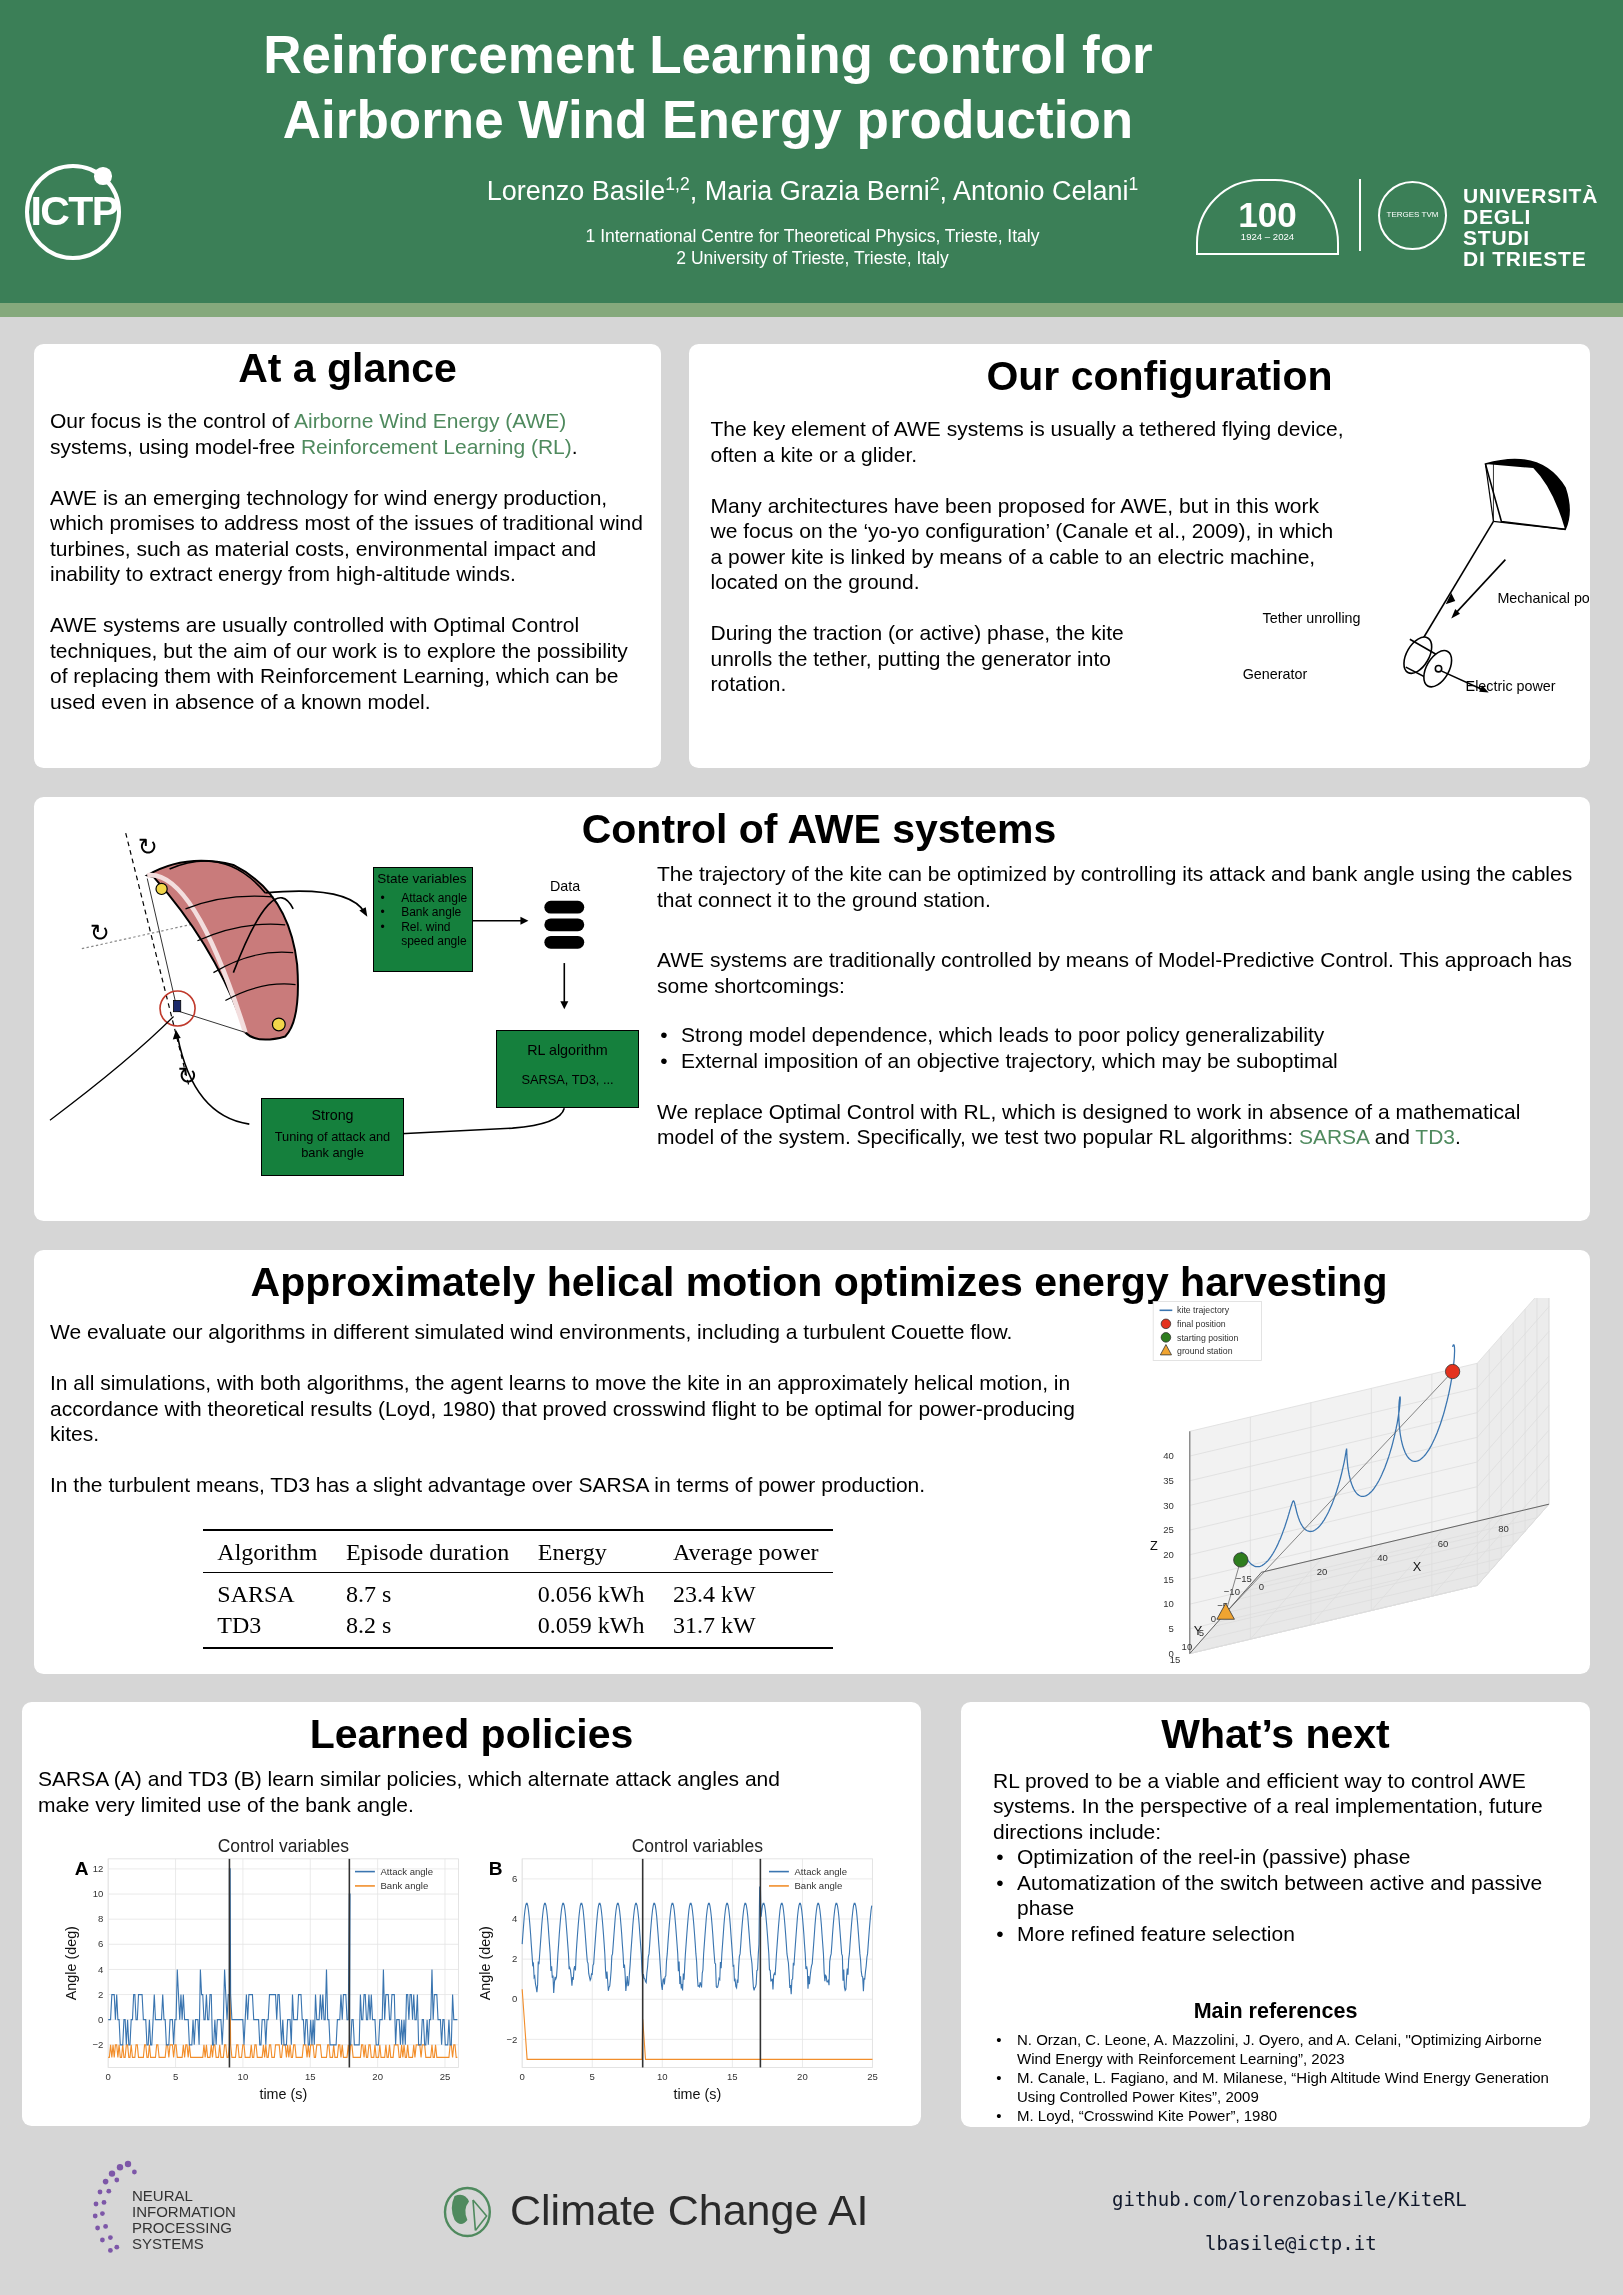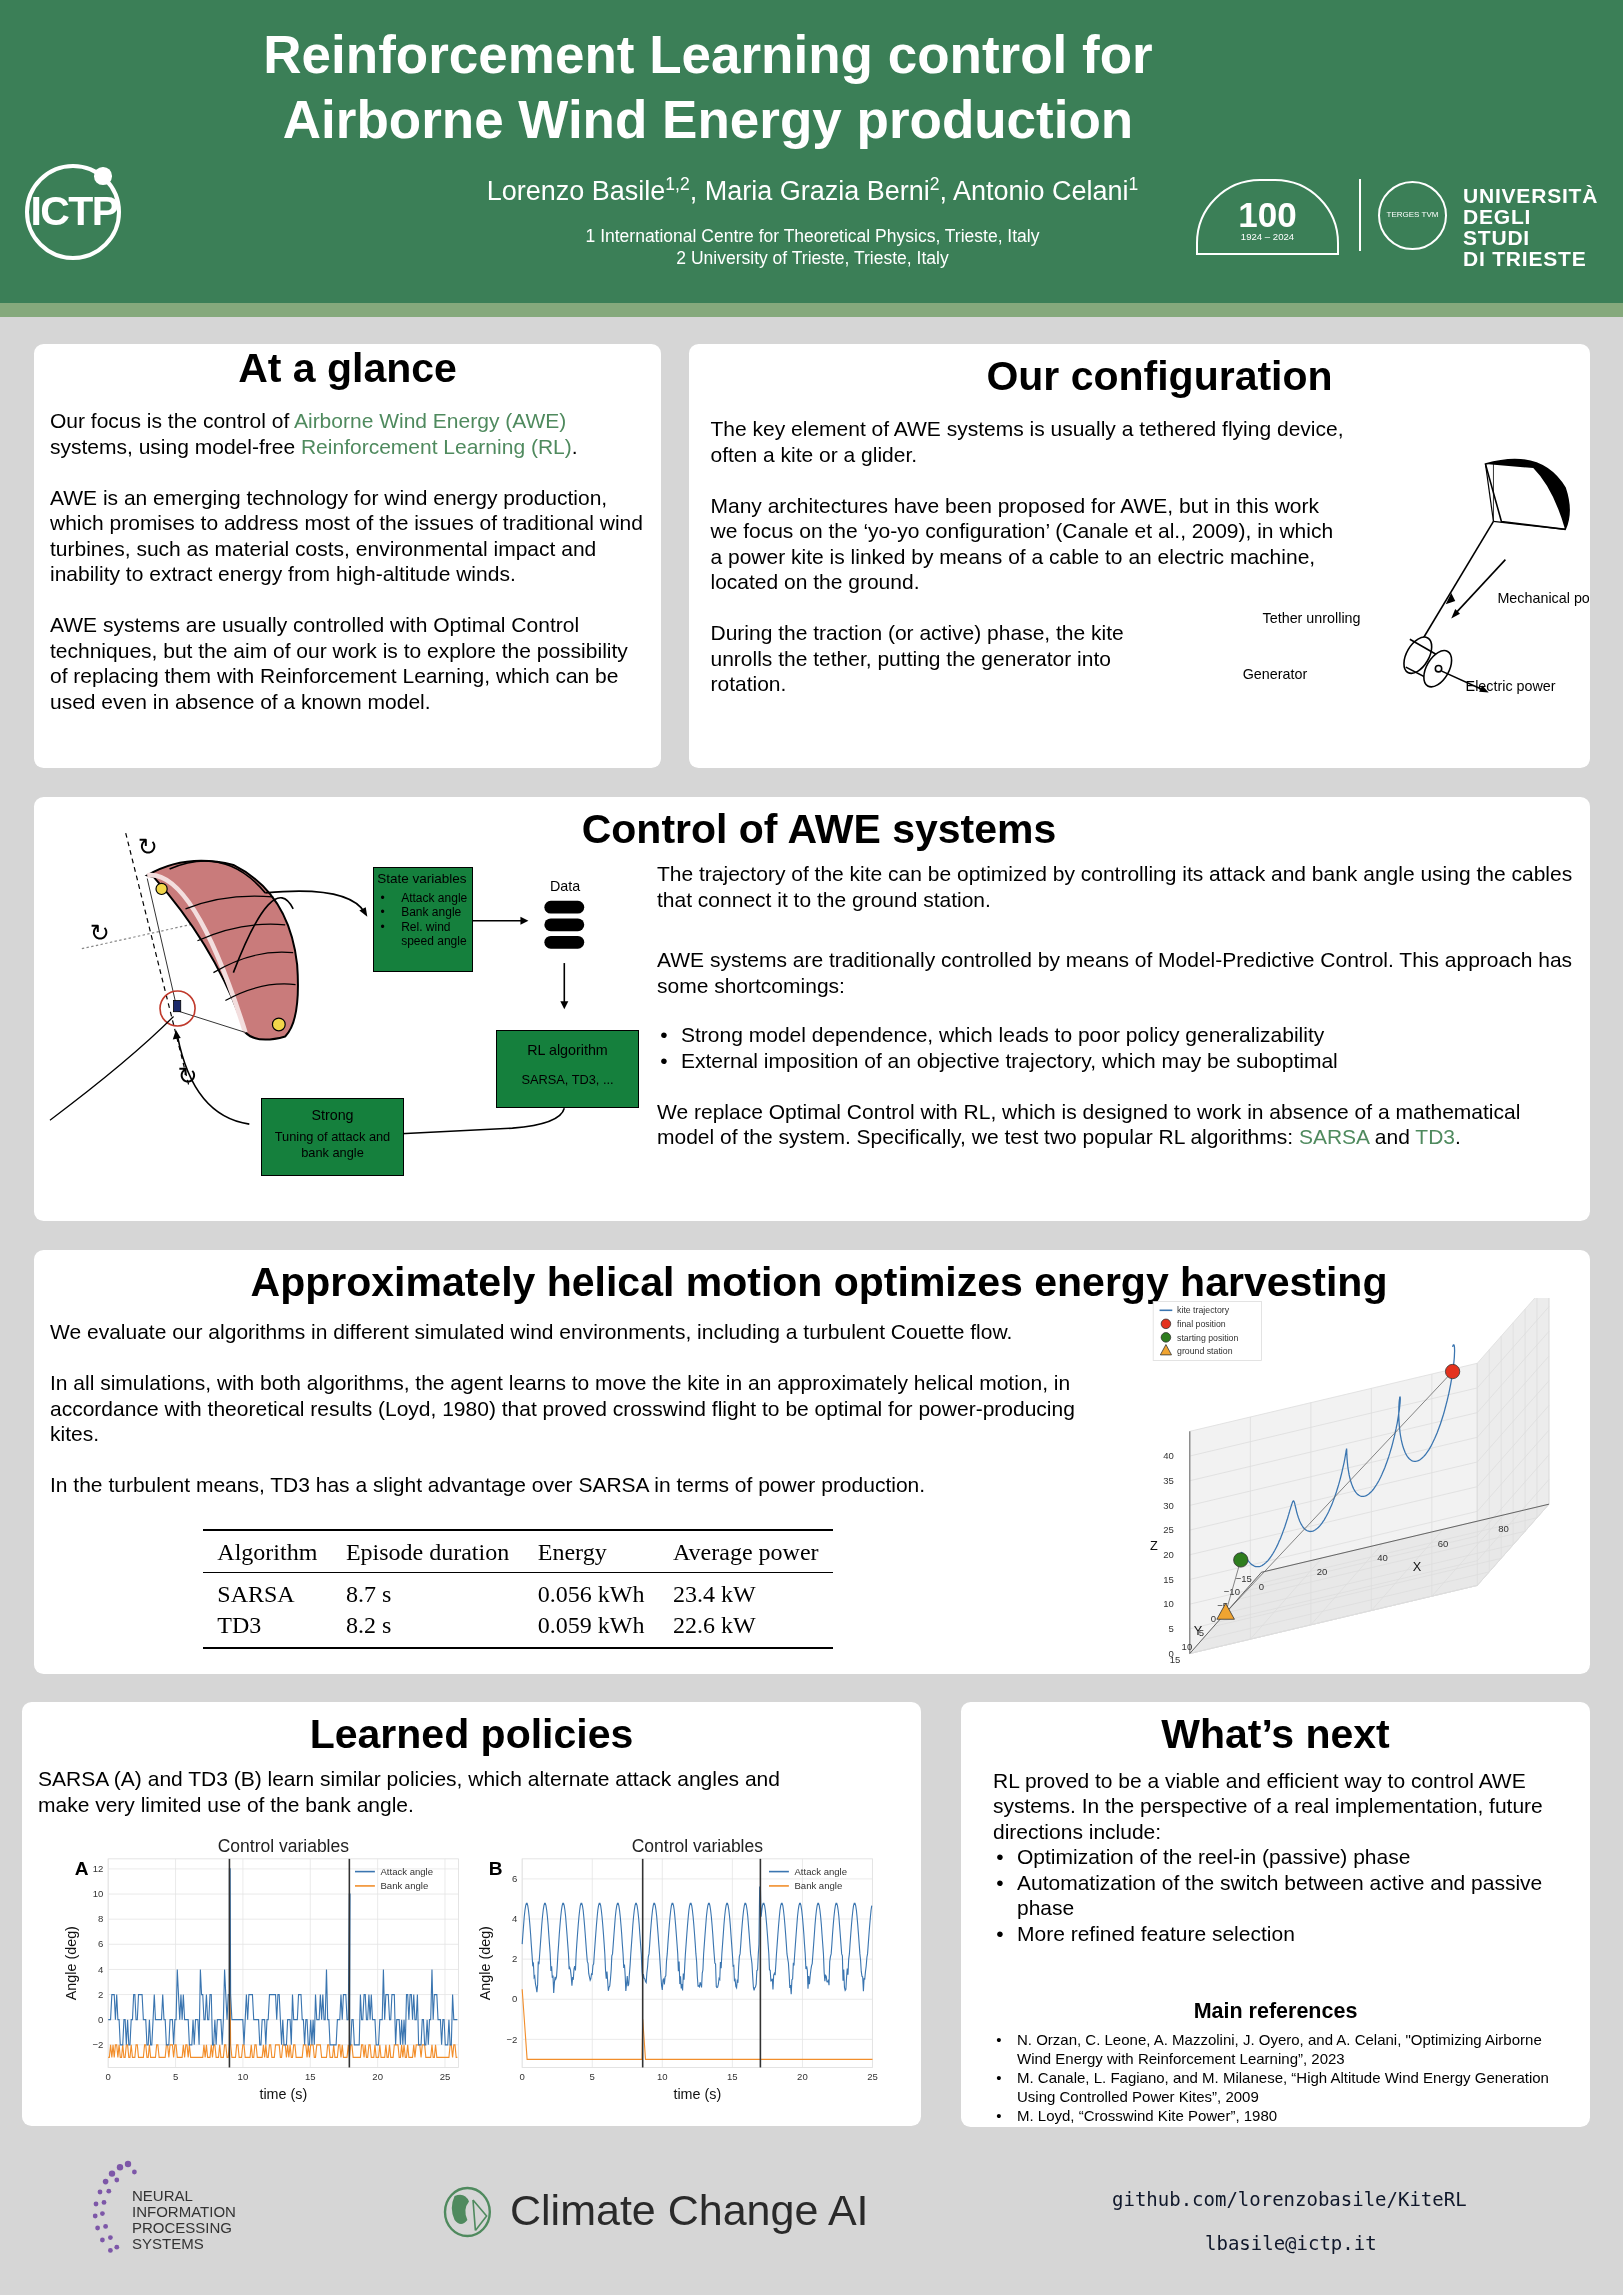--- a/index.html
+++ b/index.html
@@ -226,21 +226,21 @@
       <tr class="first">
         <td>SARSA</td>
         <td>8.7 s</td>
         <td>0.056 kWh</td>
         <td>23.4 kW</td>
       </tr>
       <tr class="last">
         <td>TD3</td>
         <td>8.2 s</td>
         <td>0.059 kWh</td>
-        <td>22.6 kW</td>
+        <td>31.7 kW</td>
       </tr>
     </tbody>
   </table>
   <svg id="helix-chart" style="position:absolute; left:1116px; top:48px;" width="430" height="367" viewBox="0 0 540 460">
       <polygon points="50,446 411,360.5 411,81.5 50,167" fill="#f2f2f2" stroke="#ddd"></polygon>
       <polygon points="411,360.5 501,258.5 501,-20.5 411,81.5" fill="#ececec" stroke="#ddd"></polygon>
       <polygon points="50,446 411,360.5 501,258.5 140,344" fill="#e8e8e8" stroke="#ddd"></polygon>
       <line x1="50" y1="446" x2="50" y2="167" stroke="#ddd"></line>
       <line x1="50" y1="446" x2="140" y2="344" stroke="#ddd"></line>
       <line x1="126" y1="428" x2="126" y2="149" stroke="#ddd"></line>

